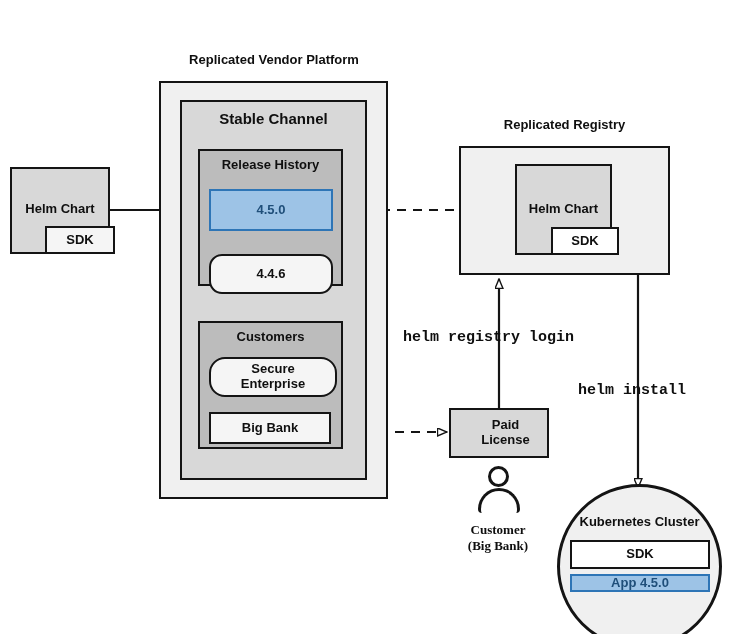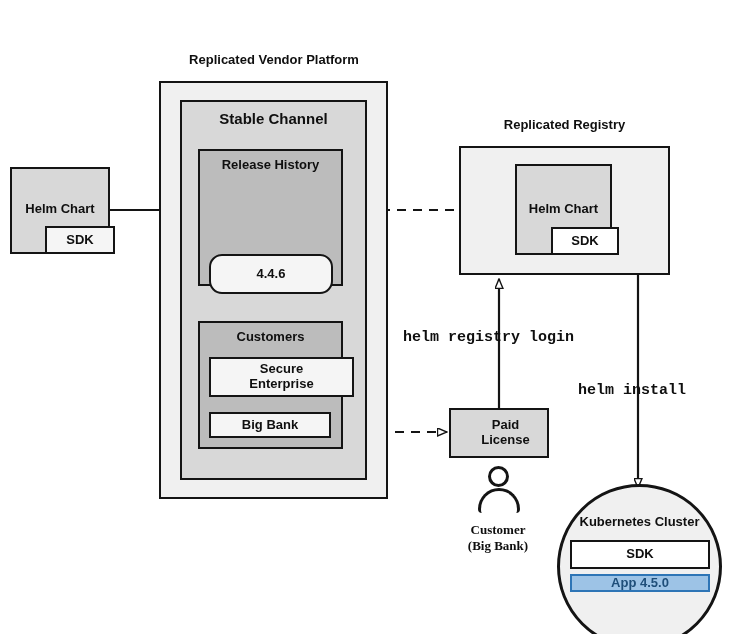--- a/index.html
+++ b/index.html
@@ -38,22 +38,22 @@
   #channel-box{left:180px;top:64px;width:187px;height:380px;}
   #channel-title{left:180px;top:74px;width:187px;font-size:15px;}
 
   #release-history-box{left:198px;top:113px;width:145px;height:137px;}
   #release-history-title{left:198px;top:121px;width:145px;font-size:13px;}
   #ver-450{left:209px;top:153px;width:124px;height:42px;font-size:13px;}
   #ver-446{left:209px;top:218px;width:124px;height:40px;font-size:13px;border-radius:13px;}
 
   #customers-box{left:198px;top:285px;width:145px;height:128px;}
   #customers-title{left:198px;top:293px;width:145px;font-size:13px;}
-  #cust-secure{left:209px;top:321px;width:145px;height:40px;font-size:13px;}
-  #cust-bigbank{left:209px;top:376px;width:122px;height:26px;font-size:13px;}
+  #cust-secure{left:209px;top:321px;width:128px;height:40px;font-size:13px;border-radius:16px;}
+  #cust-bigbank{left:209px;top:376px;width:122px;height:32px;font-size:13px;}
 
   
   #helm-left-body{left:10px;top:131px;width:100px;height:87px;font-size:13px;}
   #helm-left-label{left:10px;top:165px;width:100px;font-size:13px;}
   #helm-left-sdk{left:45px;top:190px;width:70px;height:28px;font-size:13px;}
 
   
   #registry-title{left:459px;top:81px;width:211px;font-size:13px;}
   #registry-box{left:459px;top:110px;width:211px;height:129px;}
   #helm-reg-body{left:515px;top:128px;width:97px;height:91px;}
@@ -131,20 +131,21 @@
   </svg>
 
   <div class="lbl" id="platform-title">Replicated Vendor Platform</div>
   <div class="box fill-l1" id="platform-box"></div>
 
   <div class="box fill-l2" id="channel-box"></div>
   <div class="lbl" id="channel-title">Stable Channel</div>
 
   <div class="box fill-l3" id="release-history-box"></div>
   <div class="lbl" id="release-history-title">Release History</div>
+  <div class="box fill-blue" id="ver-450">4.5.0</div>
   <div class="box fill-white" id="ver-446">4.4.6</div>
 
   <div class="box fill-l3" id="customers-box"></div>
   <div class="lbl" id="customers-title">Customers</div>
   <div class="box fill-white" id="cust-secure">Secure<br>Enterprise</div>
   <div class="box fill-white" id="cust-bigbank">Big Bank</div>
 
   <div class="box fill-l2" id="helm-left-body"></div>
   <div class="lbl" id="helm-left-label">Helm Chart</div>
   <div class="box fill-white" id="helm-left-sdk">SDK</div>

